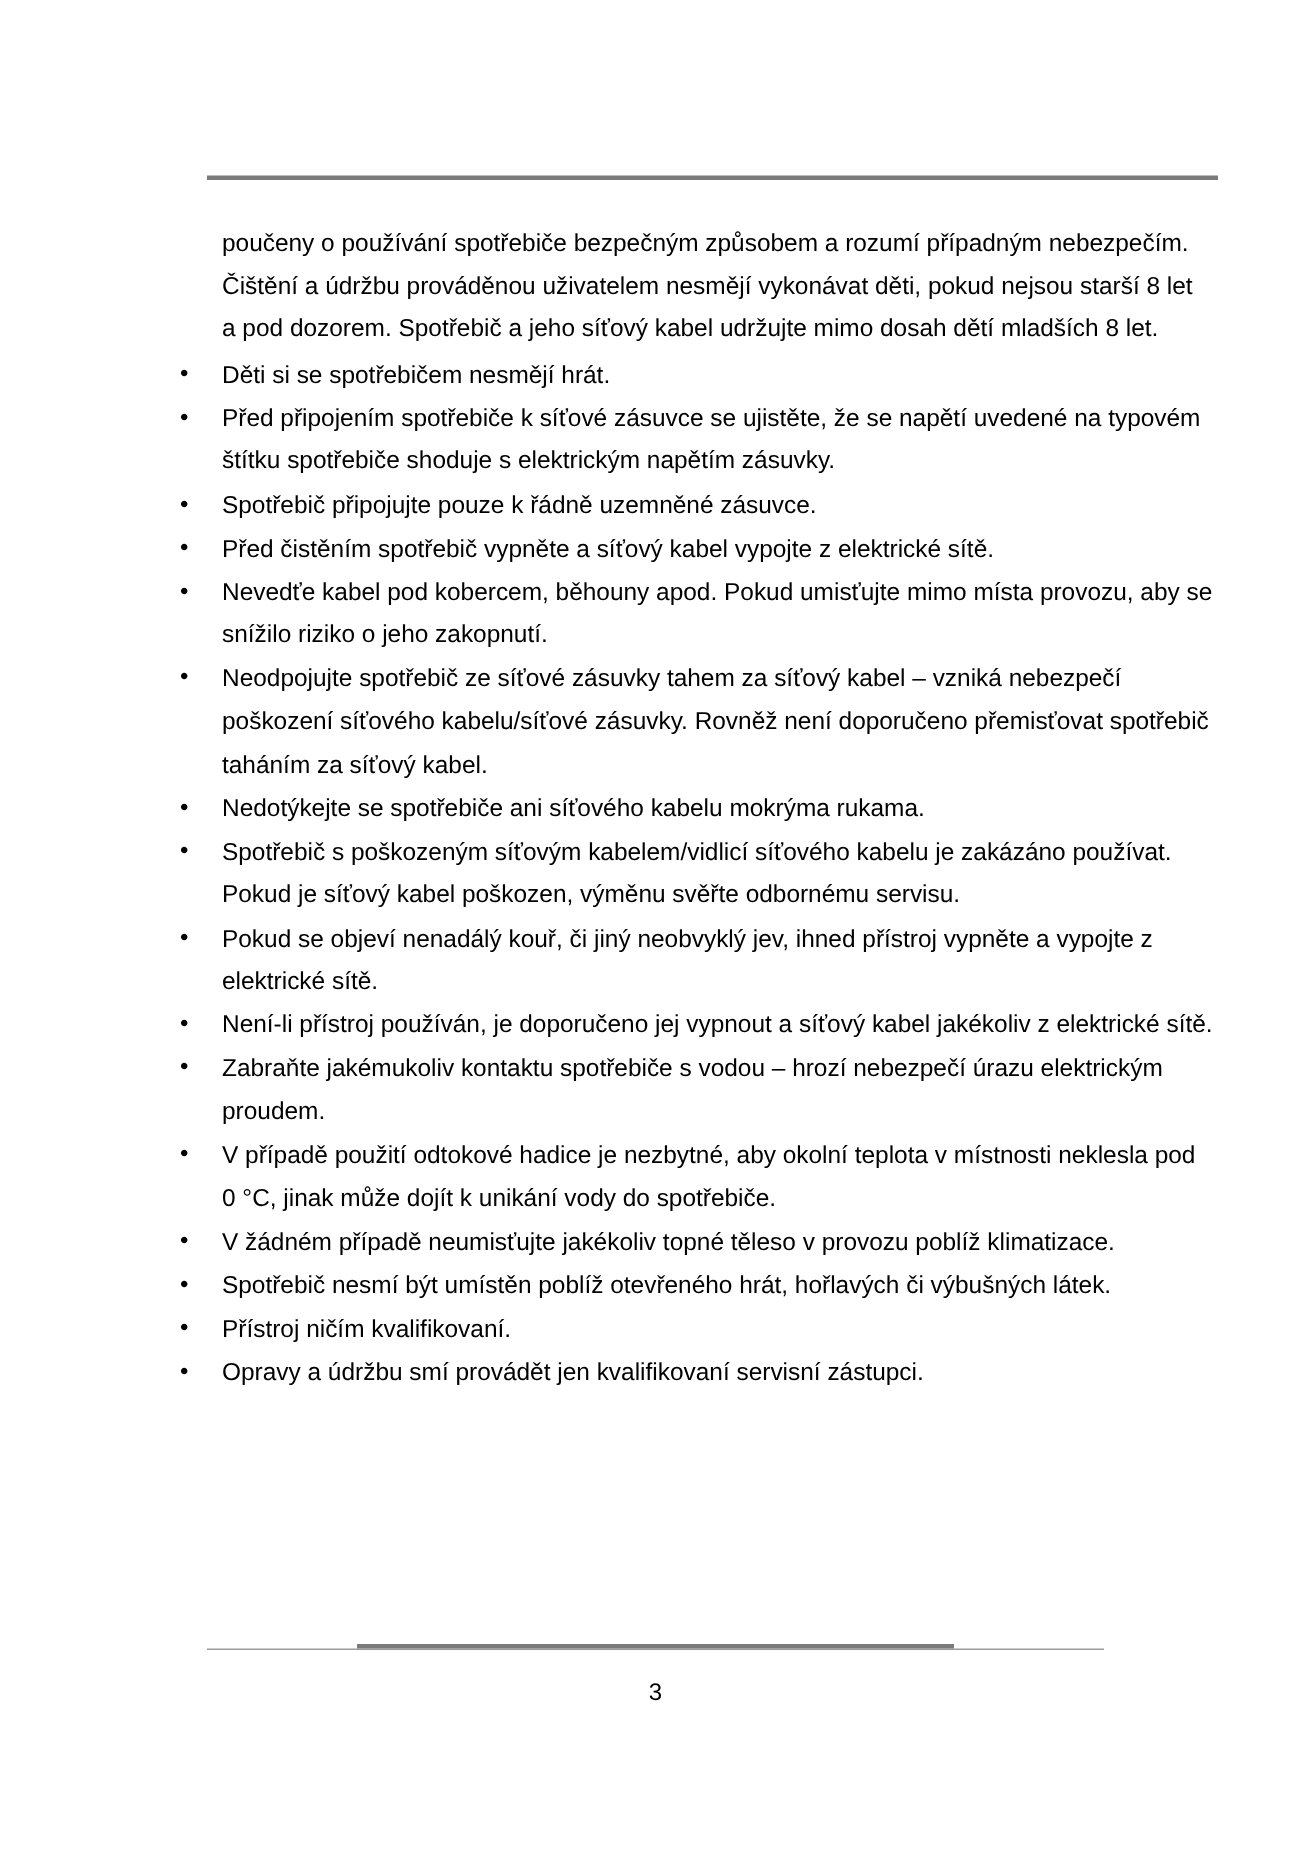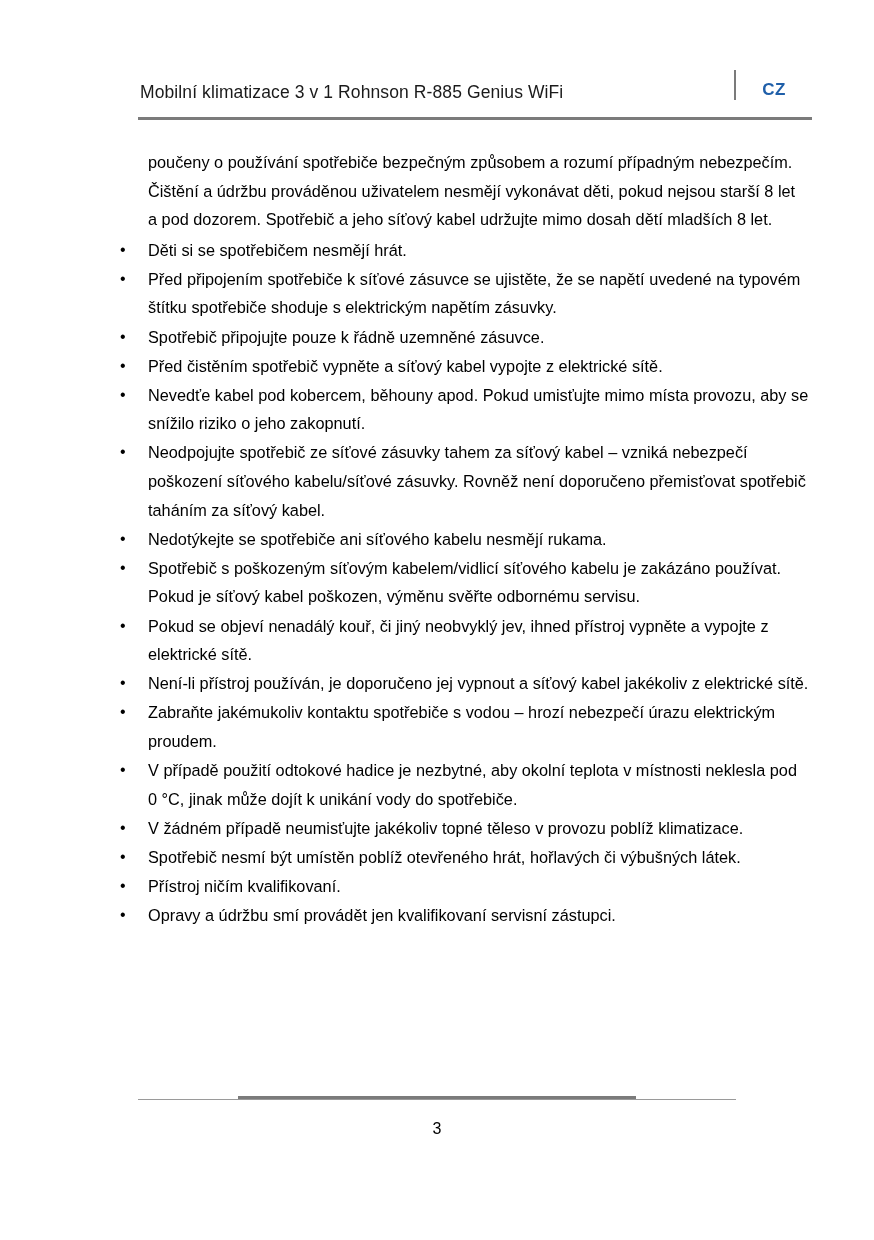--- a/index.html
+++ b/index.html
@@ -133,26 +133,20 @@
     font-size: 16px;
     color: #000;
   }
 </style>
 </head>
 <body>
 
 <div class="page">
 
   <div class="header">
-    <div class="header-inner">
-      <div class="header-title">Mobilní klimatizace 3 v 1 Rohnson R-885 Genius WiFi</div>
-      <div class="header-lang-wrap">
-        <span class="header-lang">CZ</span>
-      </div>
-    </div>
     <div class="header-rule"></div>
   </div>
 
   <div class="content">
     <p class="lead-para">poučeny o používání spotřebiče bezpečným způsobem a rozumí případným nebezpečím. Čištění a údržbu prováděnou uživatelem nesmějí vykonávat děti, pokud nejsou starší 8 let a pod dozorem. Spotřebič a jeho síťový kabel udržujte mimo dosah dětí mladších 8 let.</p>
     <ul class="bullets">
       <li>
         <span class="bullet-dot">•</span>
         <span class="li-text">Děti si se spotřebičem nesmějí hrát.</span>
       </li>
@@ -171,21 +165,21 @@
       <li>
         <span class="bullet-dot">•</span>
         <span class="li-text">Nevedťe kabel pod kobercem, běhouny apod. Pokud umisťujte mimo místa provozu, aby se snížilo riziko o jeho zakopnutí.</span>
       </li>
       <li>
         <span class="bullet-dot">•</span>
         <span class="li-text">Neodpojujte spotřebič ze síťové zásuvky tahem za síťový kabel – vzniká nebezpečí poškození síťového kabelu/síťové zásuvky. Rovněž není doporučeno přemisťovat spotřebič taháním za síťový kabel.</span>
       </li>
       <li>
         <span class="bullet-dot">•</span>
-        <span class="li-text">Nedotýkejte se spotřebiče ani síťového kabelu nesmějí rukama.</span>
+        <span class="li-text">Nedotýkejte se spotřebiče ani síťového kabelu mokrýma rukama.</span>
       </li>
       <li>
         <span class="bullet-dot">•</span>
         <span class="li-text">Spotřebič s poškozeným síťovým kabelem/vidlicí síťového kabelu je zakázáno používat. Pokud je síťový kabel poškozen, výměnu svěřte odbornému servisu.</span>
       </li>
       <li>
         <span class="bullet-dot">•</span>
         <span class="li-text">Pokud se objeví nenadálý kouř, či jiný neobvyklý jev, ihned přístroj vypněte a vypojte z elektrické sítě.</span>
       </li>
       <li>

